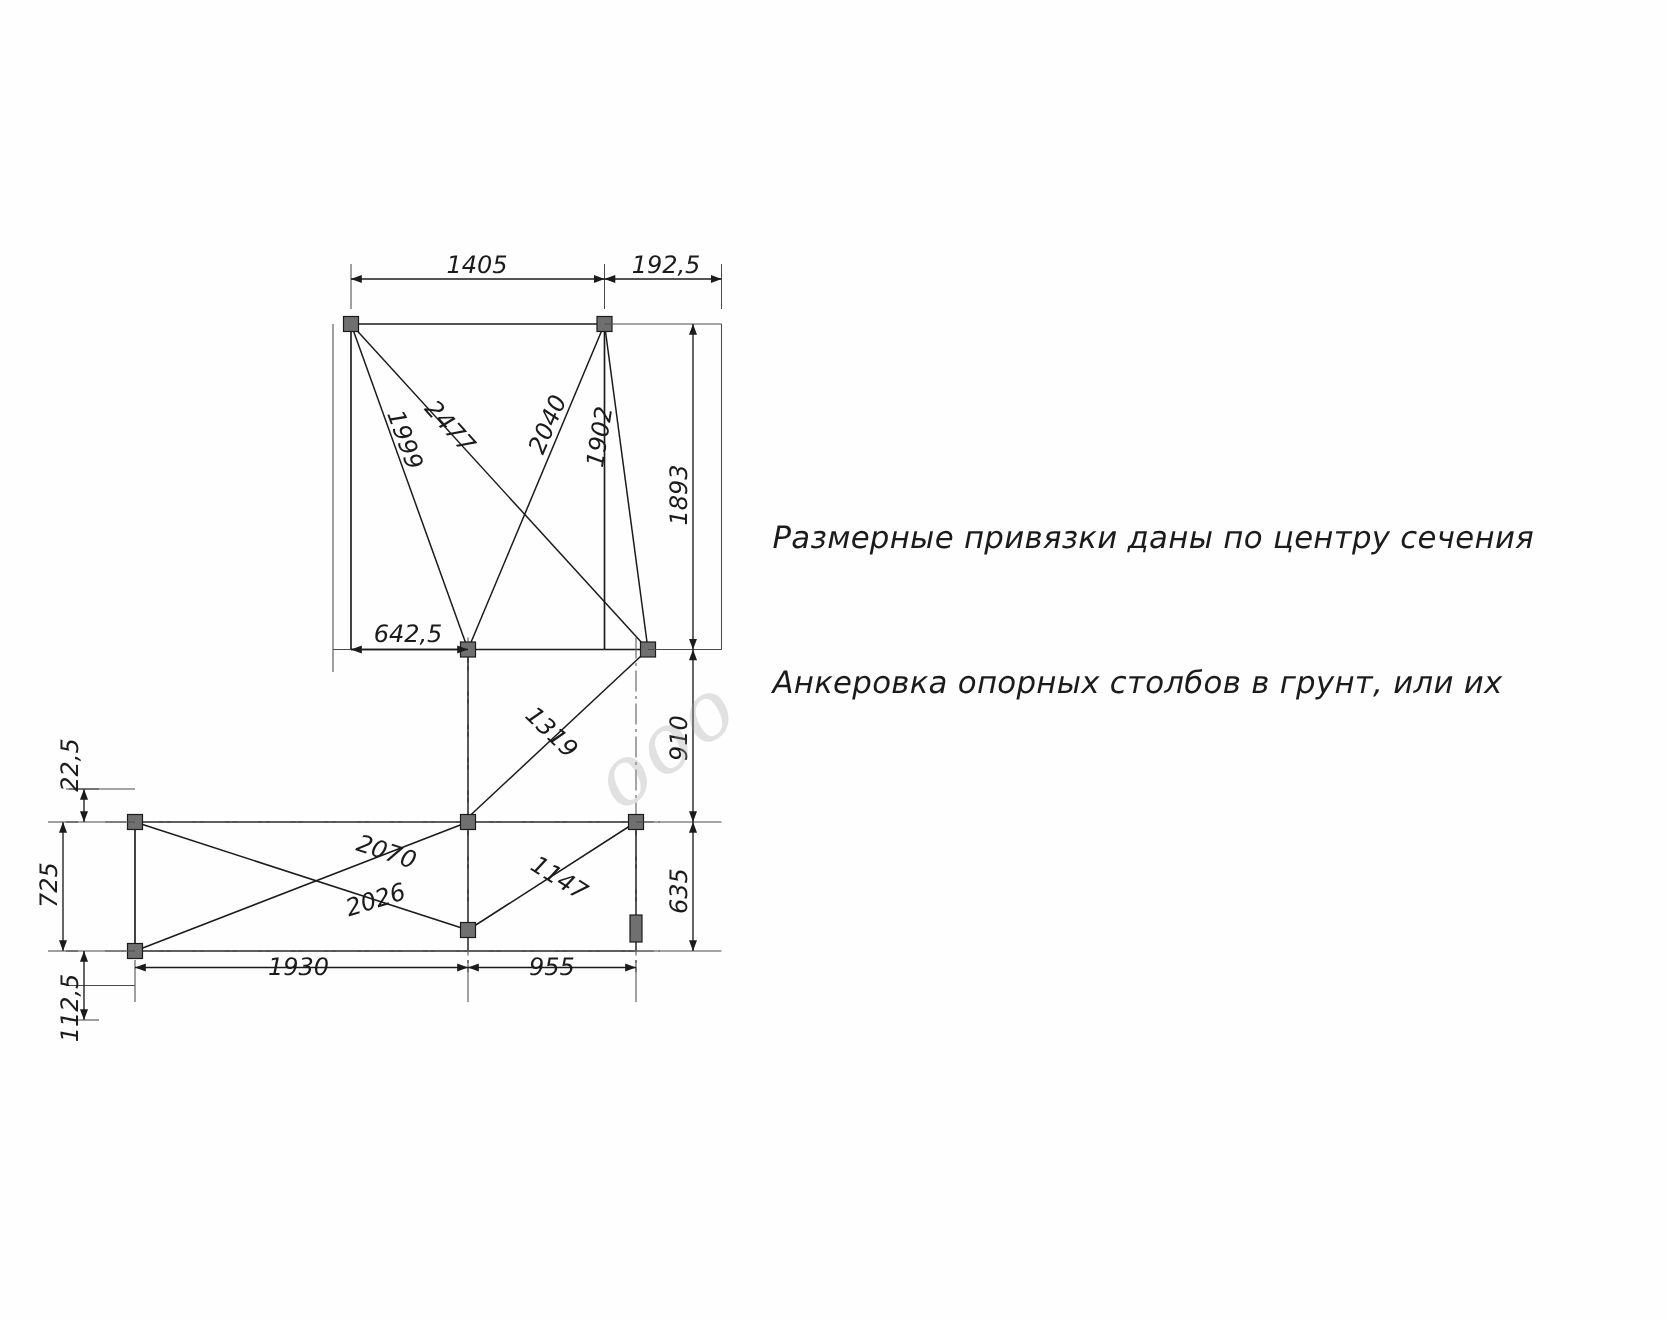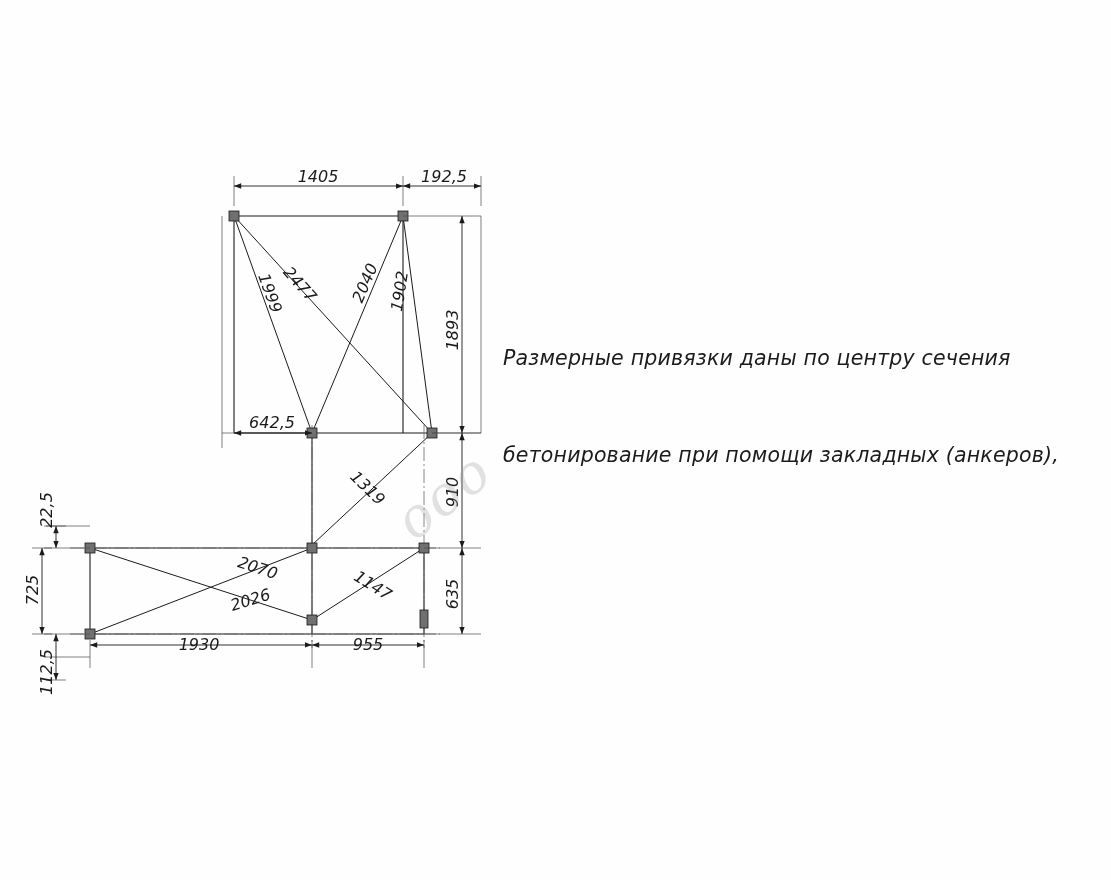--- a/index.html
+++ b/index.html
@@ -37,20 +37,21 @@
     font-size: 20.5px;
     line-height: 32.2px;
     color: #1b1b1b;
     font-style: italic;
     letter-spacing: 0.2px;
     white-space: pre-wrap;
   }
   .note-line {
     display: block;
     white-space: pre;
+    margin-left: 12px;
   }
   .wm {
     position: absolute;
     left: 410px;
     top: 390px;
     width: 300px;
     height: 190px;
     color: rgba(160,160,160,0.30);
     font-size: 54px;
     font-style: italic;
@@ -210,18 +211,18 @@
       <text x="256" y="573" text-anchor="middle" transform="rotate(18 256 573)">2070</text>
       <text x="252" y="605" text-anchor="middle" transform="rotate(-17 252 605)">2026</text>
       <text x="370" y="590" text-anchor="middle" transform="rotate(32 370 590)">1147</text>
     </g>
   </svg>
 
   <div class="wm">ооо</div>
 
   <div class="note-block">
     <span class="note-line">Размерные привязки даны по центру сечения</span>
-    <span class="note-line">бетонирование при помощи закладных (анкеров),</span>
+    <span class="note-line">Анкеровка опорных столбов в грунт, или их</span>
     
     
   </div>
 
 </div>
 
 </body></html>

